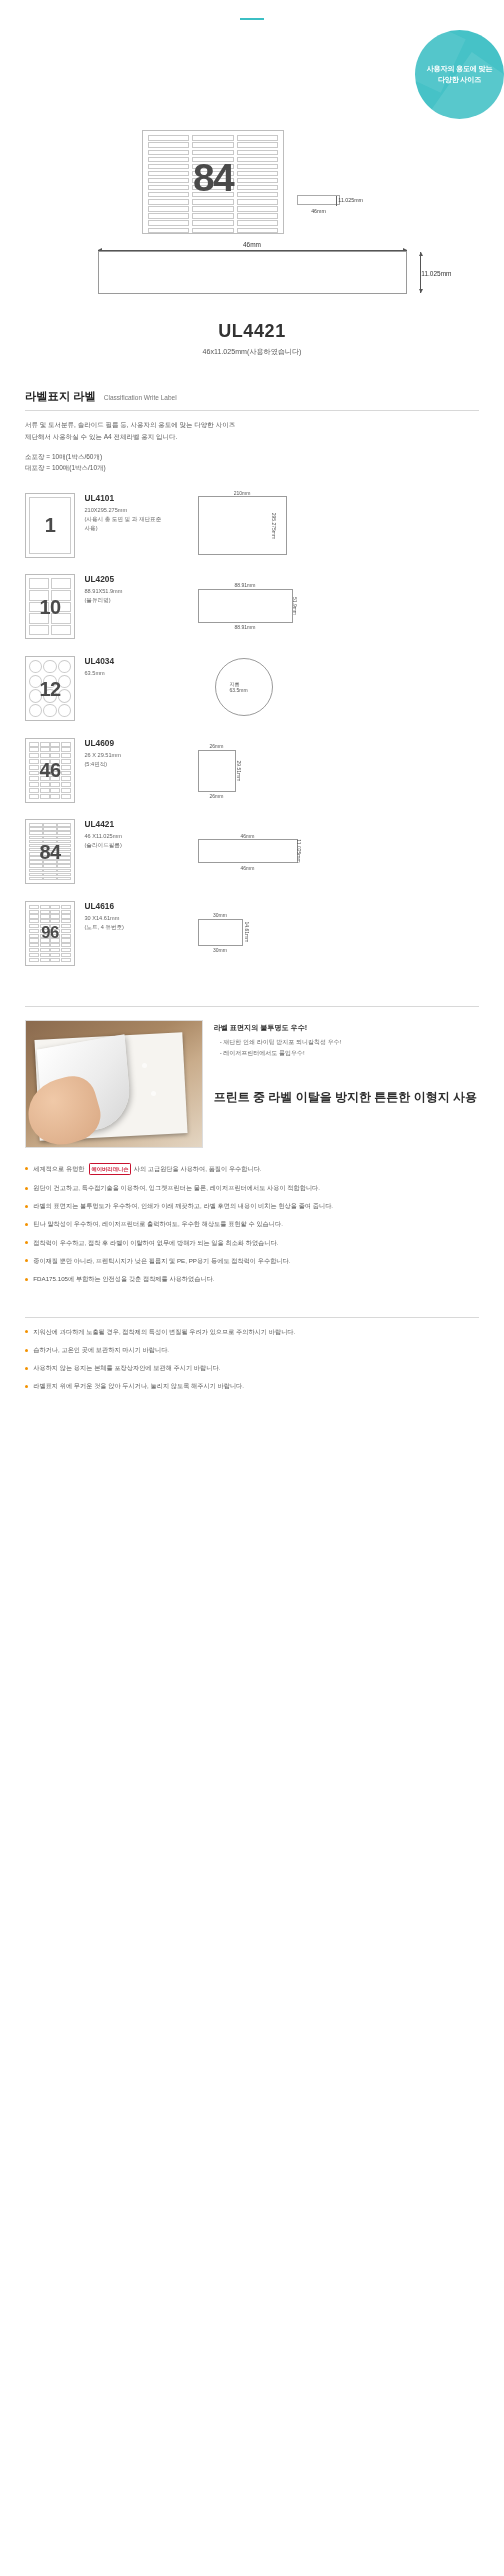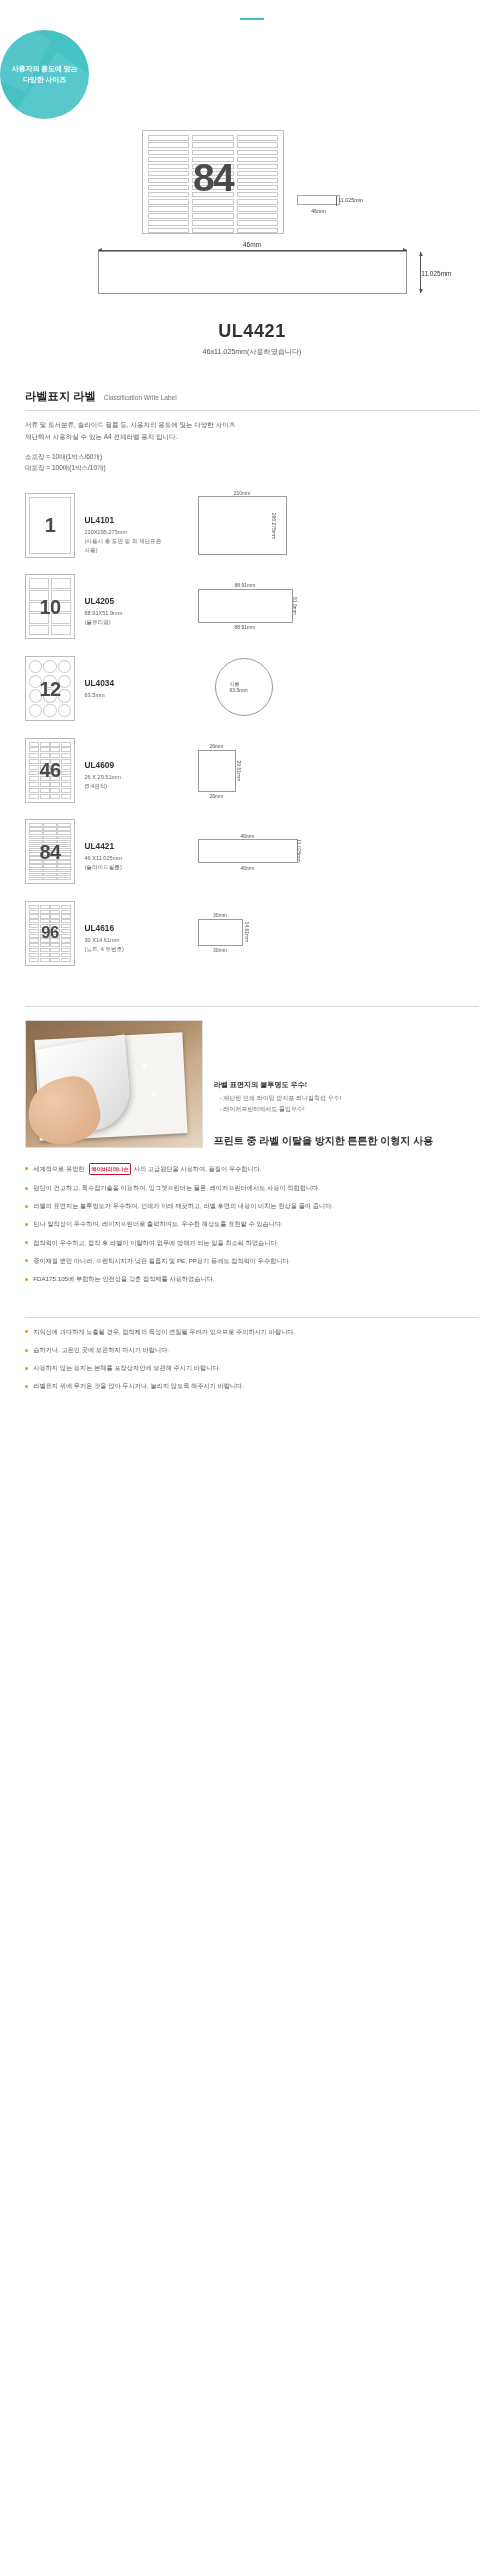--- a/index.html
+++ b/index.html
@@ -17,21 +17,21 @@
   .main-title {
     text-align: center;
     font-size: 12.5px;
     font-weight: bold;
     color: #222;
     letter-spacing: -0.3px;
     margin-bottom: 13px;
   }
 
   
-  .hero-wrap { display: flex; justify-content: flex-start; margin-bottom: 10.7px; }
+  .hero-wrap { display: flex; justify-content: flex-end; margin-bottom: 10.7px; }
   .hero-circle {
     width: 89px; height: 89px; border-radius: 50%;
     background: #46c2c7;
     display: flex; flex-direction: column;
     align-items: center; justify-content: center;
     color: #ffffff; font-size: 7.1px; line-height: 1.5;
     text-align: center; letter-spacing: -0.2px;
     position: relative; overflow: hidden;
   }
   .hero-circle::before {
@@ -124,21 +124,21 @@
   .cells div { border: 0.6px solid #ccc; }
   .cells.r1 { grid-template-columns: 1fr; grid-template-rows: 1fr; }
   .cells.r10 { grid-template-columns: repeat(2, 1fr); grid-template-rows: repeat(5, 1fr); }
   .cells.r12 { grid-template-columns: repeat(3, 1fr); grid-template-rows: repeat(4, 1fr); }
   .cells.r12 div { border-radius: 50%; }
   .cells.r54 { grid-template-columns: repeat(4, 1fr); grid-template-rows: repeat(10, 1fr); gap:0.9px;}
   .cells.r84 { grid-template-columns: repeat(3, 1fr); grid-template-rows: repeat(14, 1fr); gap:0.7px;}
   .cells.r96 { grid-template-columns: repeat(4, 1fr); grid-template-rows: repeat(12, 1fr); gap:0.7px;}
 
   .prod-info { margin-left: 9.5px; width: 77px; flex: 0 0 auto; }
-  .prod-code { font-size: 8.3px; font-weight: bold; color: #333; margin-top: 22px; }
+  .prod-code { font-size: 8.3px; font-weight: bold; color: #333; }
   .prod-size { font-size: 5.6px; color: #666; margin-top: 3px; line-height: 1.6; }
 
   .prod-diagram { flex: 1; position: relative; min-height: 65px; }
 
   .dbox { border: 0.6px solid #9b9b9b; position: relative; background: #fff; }
   .dlabel-top {
     position: absolute; top: -7.7px; left: 0; right: 0; text-align: center;
     font-size: 5px; color: #555;
   }
   .dlabel-right {
@@ -150,21 +150,21 @@
     position: absolute; bottom: -8.3px; left: 0; right: 0; text-align: center;
     font-size: 5px; color: #555;
   }
   .dcircle { border: 0.6px solid #9b9b9b; border-radius: 50%; position: relative; }
   .dcircle .ctext {
     position: absolute; left: 50%; top: 50%; transform: translate(-50%,-50%);
     font-size: 5px; color: #555;
   }
 
   
-  .feature-area { display: flex; gap: 10.7px; margin-top: 13px; align-items: flex-end; }
+  .feature-area { display: flex; gap: 10.7px; margin-top: 13px; align-items: flex-start; }
   .photo {
     width: 178px; height: 128px; flex: 0 0 auto; position: relative; overflow: hidden;
     background: linear-gradient(150deg,#8a6a4e 0%, #a98763 38%, #c9ac8b 60%, #e4d6c3 100%);
     border: 0.6px solid #ddd;
   }
   .photo .sheetpaper {
     position: absolute; left: 10.7px; top: 15.4px; width: 148px; height: 101px;
     background: #f6f4f0; transform: rotate(-3deg); box-shadow: 0 1.8px 4.7px rgba(0,0,0,.35);
   }
   .photo .peel {
@@ -181,21 +181,21 @@
     transform: rotate(-16deg);
   }
   .photo .dot { position: absolute; width: 5.3px; height: 5.3px; border-radius: 50%; background: rgba(255,255,255,.65); }
 
   .feat-list { flex: 1; padding-top: 3.6px; }
   .feat-item { margin-bottom: 12px; }
   .feat-head { font-size: 7.1px; font-weight: bold; color: #2c2c2c; }
   .feat-sub { font-size: 6px; color: #666; margin-top: 3.6px; line-height: 1.8; padding-left: 6px; }
   .feat-sub div { position: relative; }
   .feat-sub div::before { content: "- "; }
-  .feat-last { font-size: 10px; font-weight: bold; color: #2c2c2c; margin-top: 19px; }
+  .feat-last { font-size: 12px; font-weight: bold; color: #2c2c2c; margin-top: 30px; }
 
   
   .notes { margin-top: 15.4px; }
   .note {
     display: flex; align-items: flex-start;
     font-size: 6.2px; color: #555; line-height: 1.7; margin-bottom: 7.7px;
   }
   .note .bullet {
     width: 3px; height: 3px; border-radius: 50%; background: #f39200;
     margin: 3.6px 5.3px 0 0; flex: 0 0 auto;

